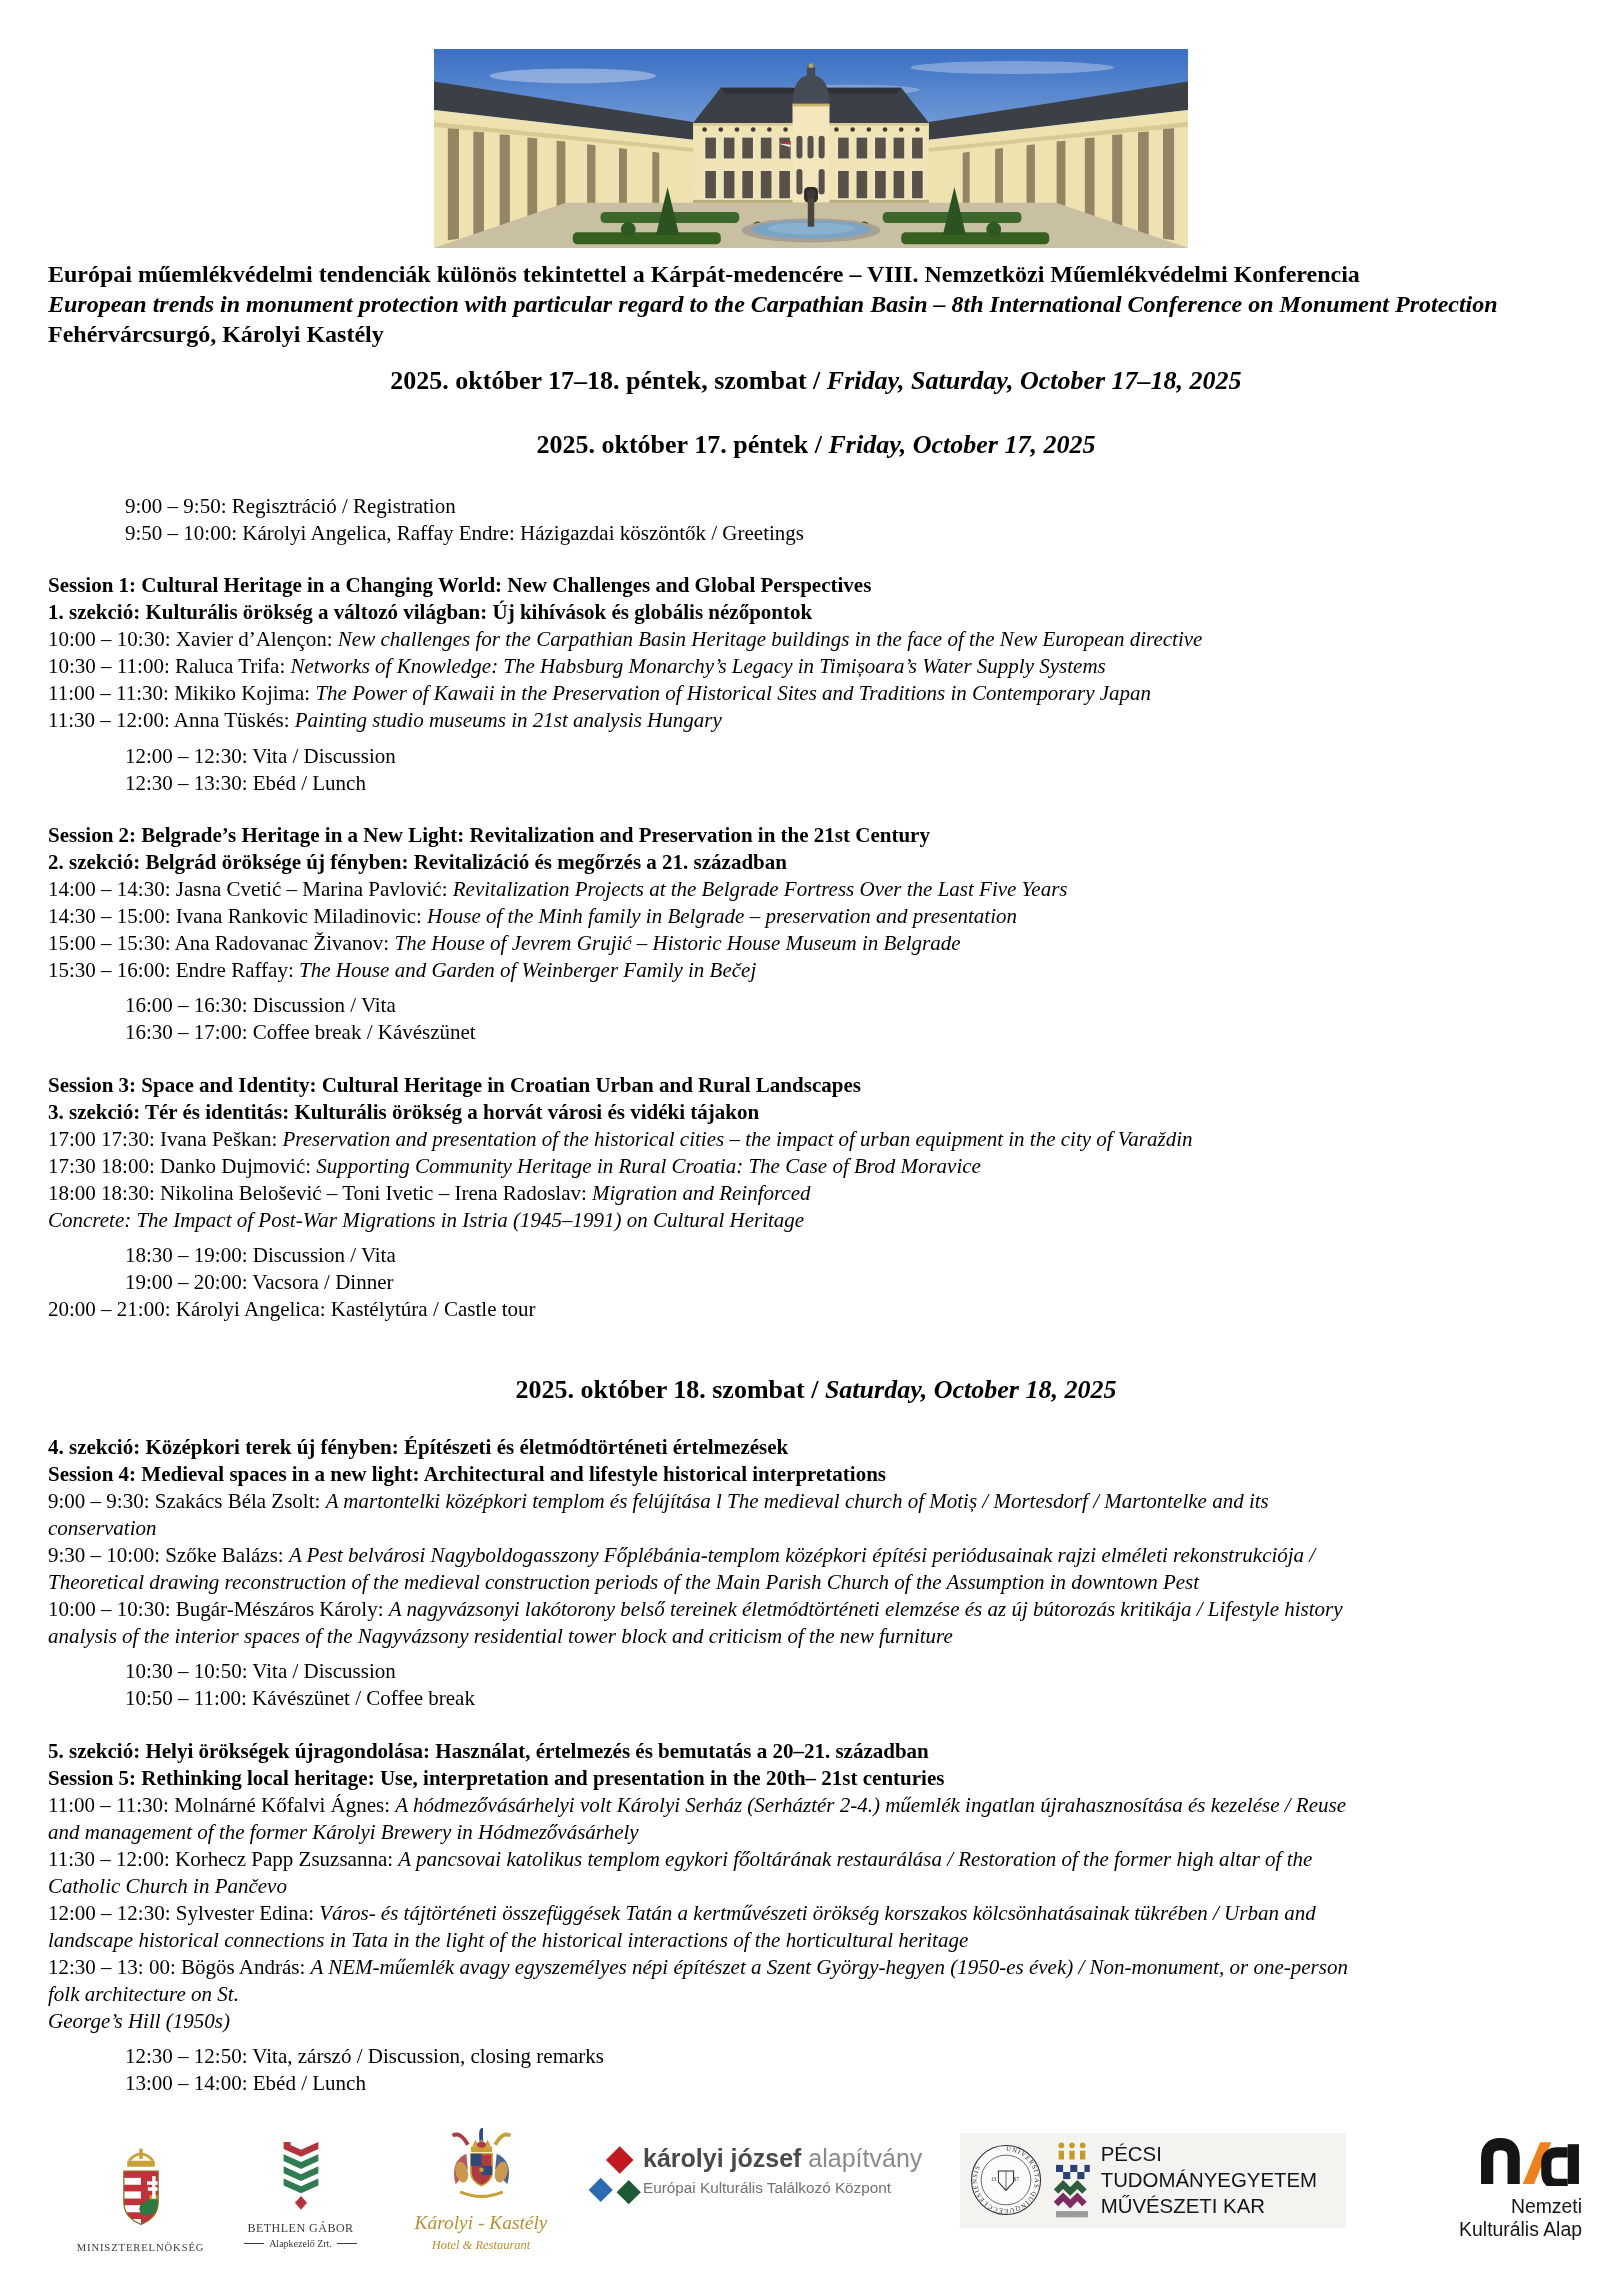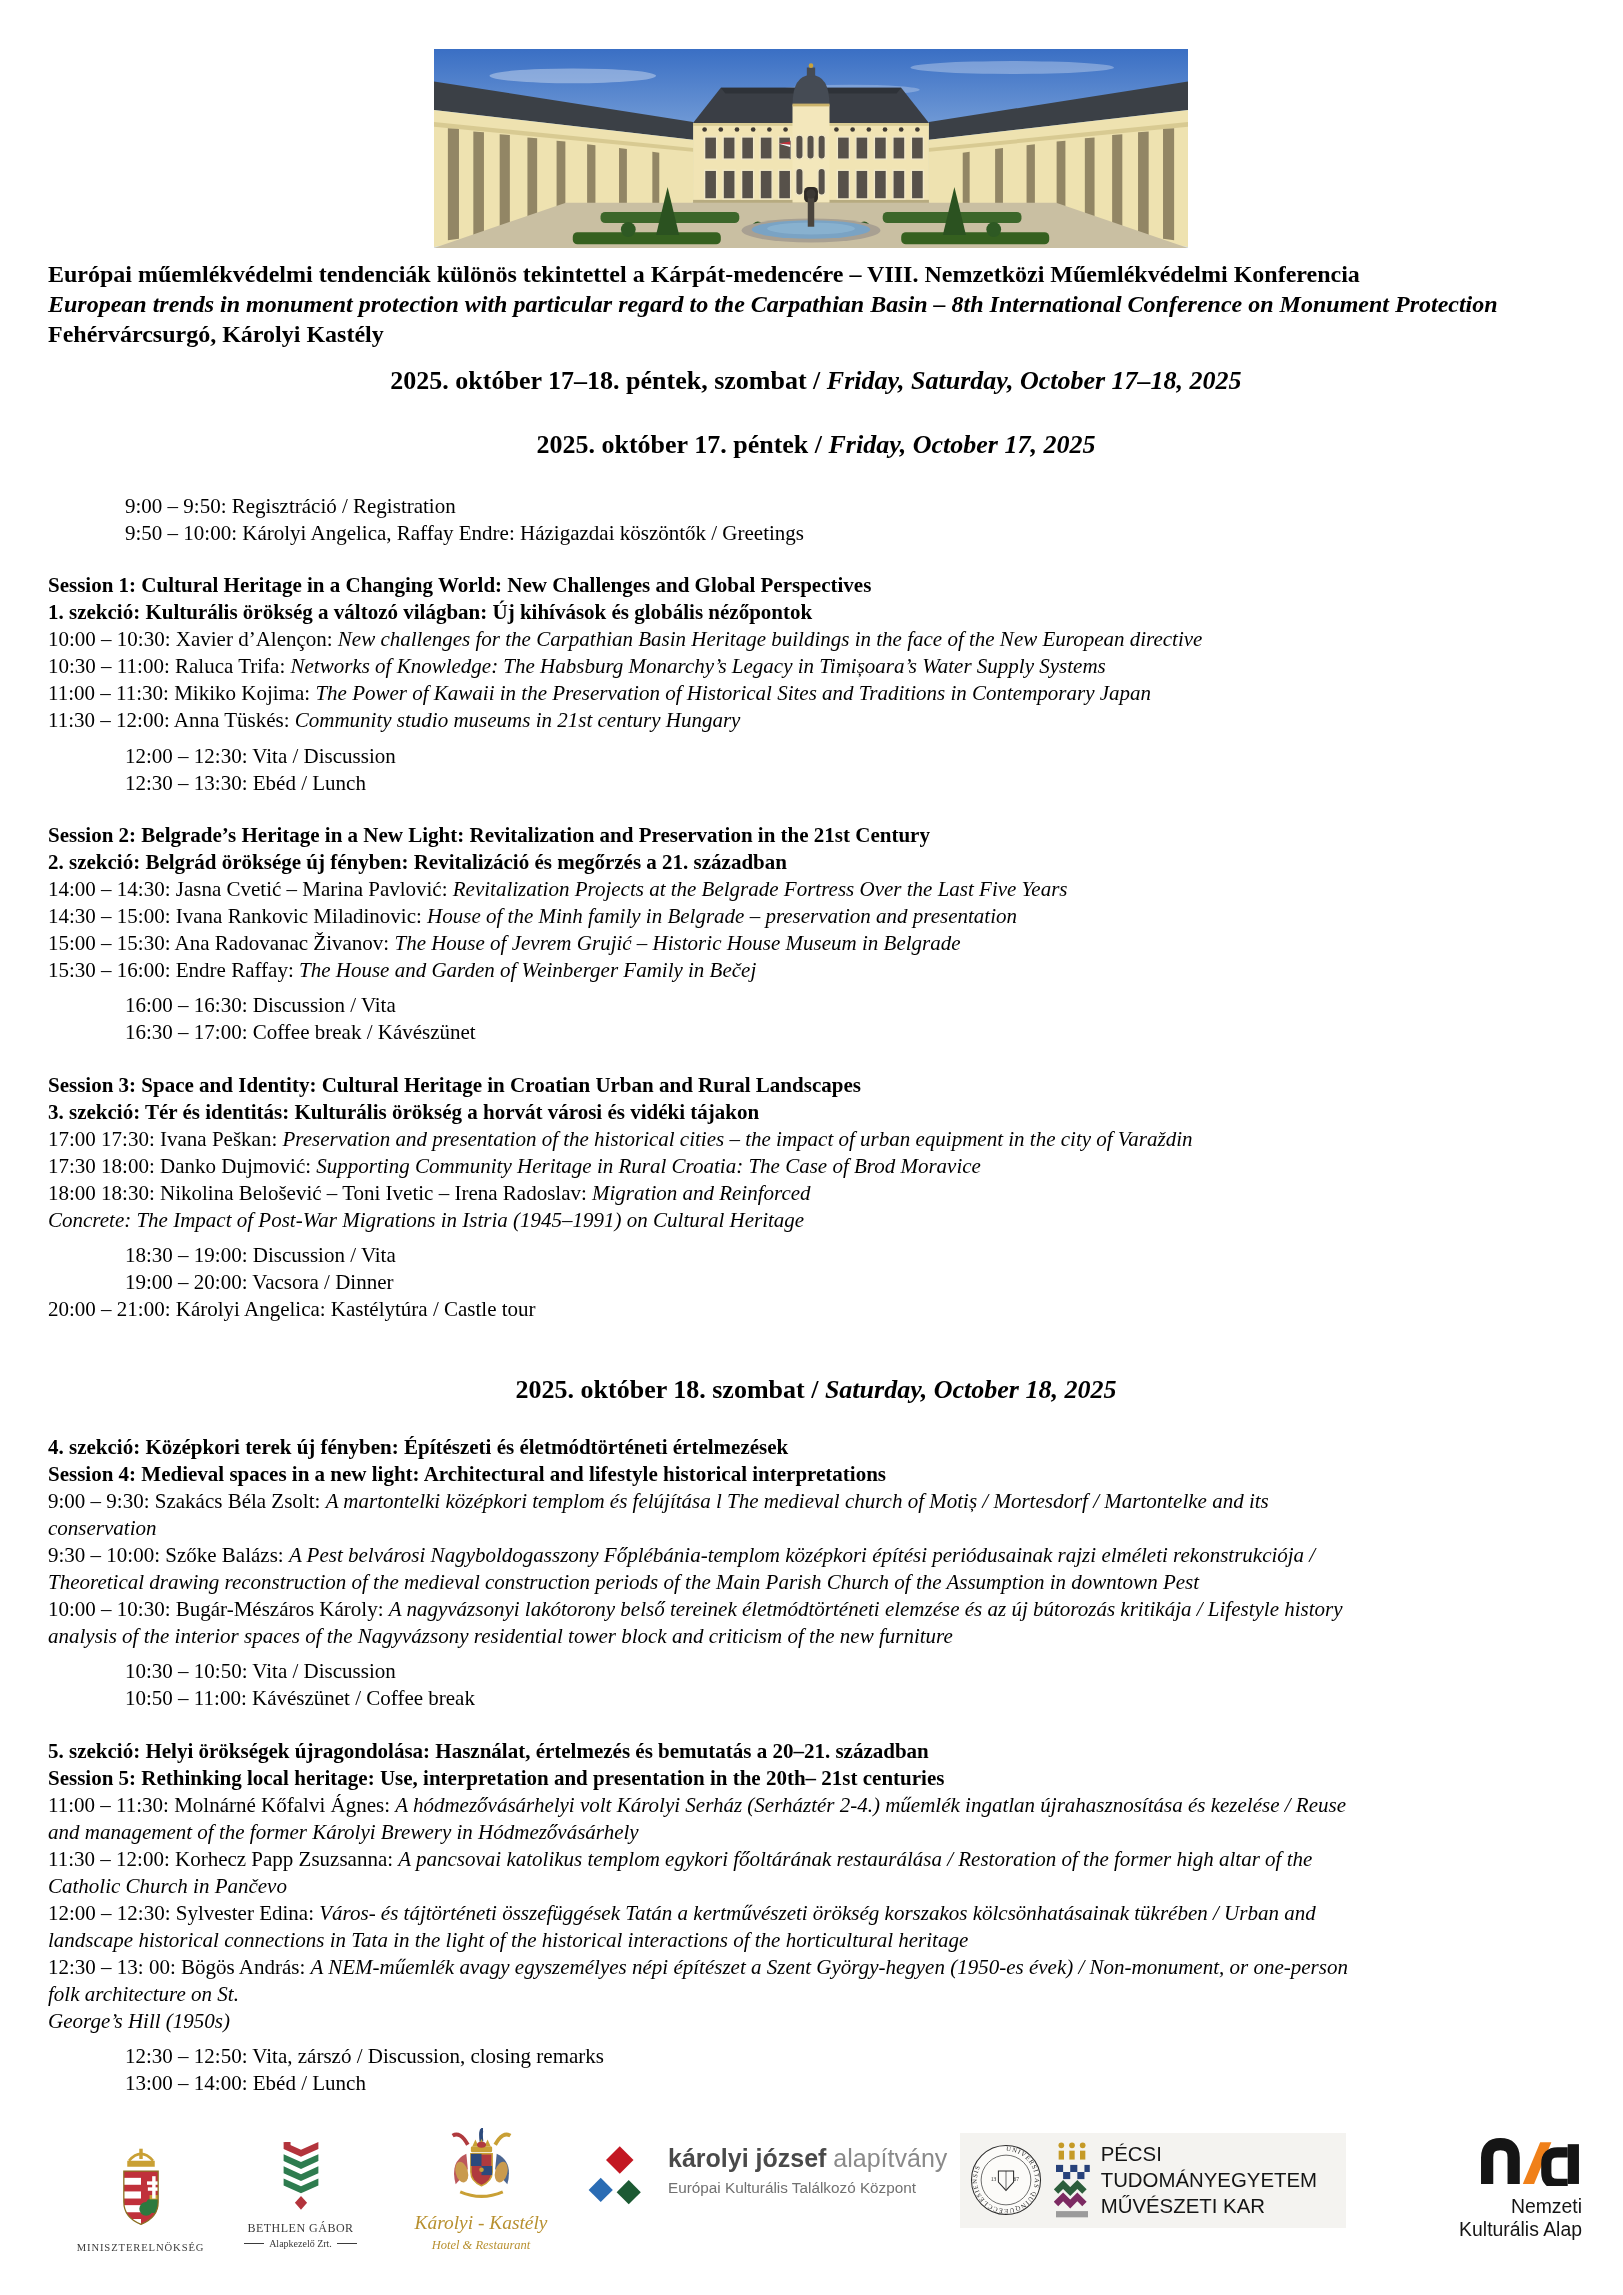--- a/index.html
+++ b/index.html
@@ -23,21 +23,21 @@
   .logo{position:absolute;text-align:center;}
   .logo-min{left:69px;top:18.5px;width:143px;}
   .min-label{margin-top:14px;font-size:10.6px;letter-spacing:0.9px;color:#3b3b3b;}
   .logo-bg{left:231px;top:14px;width:139px;}
   .bg-label{margin-top:3.7px;font-size:12px;letter-spacing:0.5px;color:#3b3b3b;}
   .bg-sub{margin-top:1.9px;font-size:10px;color:#3b3b3b;display:flex;align-items:center;justify-content:center;gap:5.6px;}
   .bg-sub::before,.bg-sub::after{content:"";display:block;width:19.4px;height:0.9px;background:#3b3b3b;}
   .logo-kk{left:393px;top:0;width:176px;color:#b8902f;}
   .kk-name{margin-top:5.6px;font-size:19.4px;font-style:italic;}
   .kk-sub{margin-top:4.6px;font-size:12.5px;font-style:italic;}
-  .logo-kj{left:588px;top:16px;width:389px;display:flex;align-items:flex-start;gap:25px;text-align:left;
+  .logo-kj{left:588px;top:16px;width:389px;display:flex;align-items:flex-start;gap:0;text-align:left;
            font-family:"Liberation Sans","DejaVu Sans",sans-serif;}
   .kj-line1{font-size:25px;line-height:28px;}
   .kj-bold{font-weight:bold;color:#4a4a4a;}
   .kj-light{font-weight:normal;color:#8a8a8a;}
   .kj-sub{margin-top:7.4px;font-size:15.3px;color:#707070;}
   .logo-pte{left:960px;top:4.6px;width:386px;height:95px;background:#f4f3f0;display:flex;align-items:center;
             gap:10.2px;padding-left:8.3px;box-sizing:border-box;text-align:left;}
   .pte-text{font-family:"Liberation Sans","DejaVu Sans",sans-serif;font-size:20.4px;line-height:26px;color:#141414;}
   .logo-nka{left:1388px;top:7px;width:194px;text-align:right;}
   .nka-text{margin-top:7.4px;font-family:"Liberation Sans","DejaVu Sans",sans-serif;font-weight:300;
@@ -179,21 +179,21 @@
       <div class="sp" style="height:32px"></div>
       <div>
           <p class="ln ind"><span class="r">9:00 – 9:50: Regisztráció / Registration</span></p>
           <p class="ln ind"><span class="r">9:50 – 10:00: Károlyi Angelica, Raffay Endre: Házigazdai köszöntők / Greetings</span></p>
           <div class="sp" style="height: 25.4px;"></div>
           <p class="ln"><span class="b">Session 1: Cultural Heritage in a Changing World: New Challenges and Global Perspectives</span></p>
           <p class="ln"><span class="b">1. szekció: Kulturális örökség a változó világban: Új kihívások és globális nézőpontok</span></p>
           <p class="ln"><span class="r">10:00 – 10:30: Xavier d’Alençon: </span><span class="i">New challenges for the Carpathian Basin Heritage buildings in the face of the New European directive</span></p>
           <p class="ln"><span class="r">10:30 – 11:00: Raluca Trifa: </span><span class="i">Networks of Knowledge: The Habsburg Monarchy’s Legacy in Timișoara’s Water Supply Systems</span></p>
           <p class="ln"><span class="r">11:00 – 11:30: Mikiko Kojima: </span><span class="i">The Power of Kawaii in the Preservation of Historical Sites and Traditions in Contemporary Japan</span></p>
-          <p class="ln"><span class="r">11:30 – 12:00: Anna Tüskés: </span><span class="i">Community studio museums in 21st century Hungary</span></p>
+          <p class="ln"><span class="r">11:30 – 12:00: Anna Tüskés: </span><span class="i">Painting studio museums in 21st analysis Hungary</span></p>
           <div class="sp" style="height: 8.3px;"></div>
           <p class="ln ind"><span class="r">12:00 – 12:30: Vita / Discussion</span></p>
           <p class="ln ind"><span class="r">12:30 – 13:30: Ebéd / Lunch</span></p>
           <div class="sp" style="height: 25.4px;"></div>
           <p class="ln"><span class="b">Session 2: Belgrade’s Heritage in a New Light: Revitalization and Preservation in the 21st Century</span></p>
           <p class="ln"><span class="b">2. szekció: Belgrád öröksége új fényben: Revitalizáció és megőrzés a 21. században</span></p>
           <p class="ln"><span class="r">14:00 – 14:30: Jasna Cvetić – Marina Pavlović: </span><span class="i">Revitalization Projects at the Belgrade Fortress Over the Last Five Years</span></p>
           <p class="ln"><span class="r">14:30 – 15:00: Ivana Rankovic Miladinovic: </span><span class="i">House of the Minh family in Belgrade – preservation and presentation</span></p>
           <p class="ln"><span class="r">15:00 – 15:30: Ana Radovanac Živanov: </span><span class="i">The House of Jevrem Grujić – Historic House Museum in Belgrade</span></p>
           <p class="ln"><span class="r">15:30 – 16:00: Endre Raffay: </span><span class="i">The House and Garden of Weinberger Family in Bečej</span></p>

